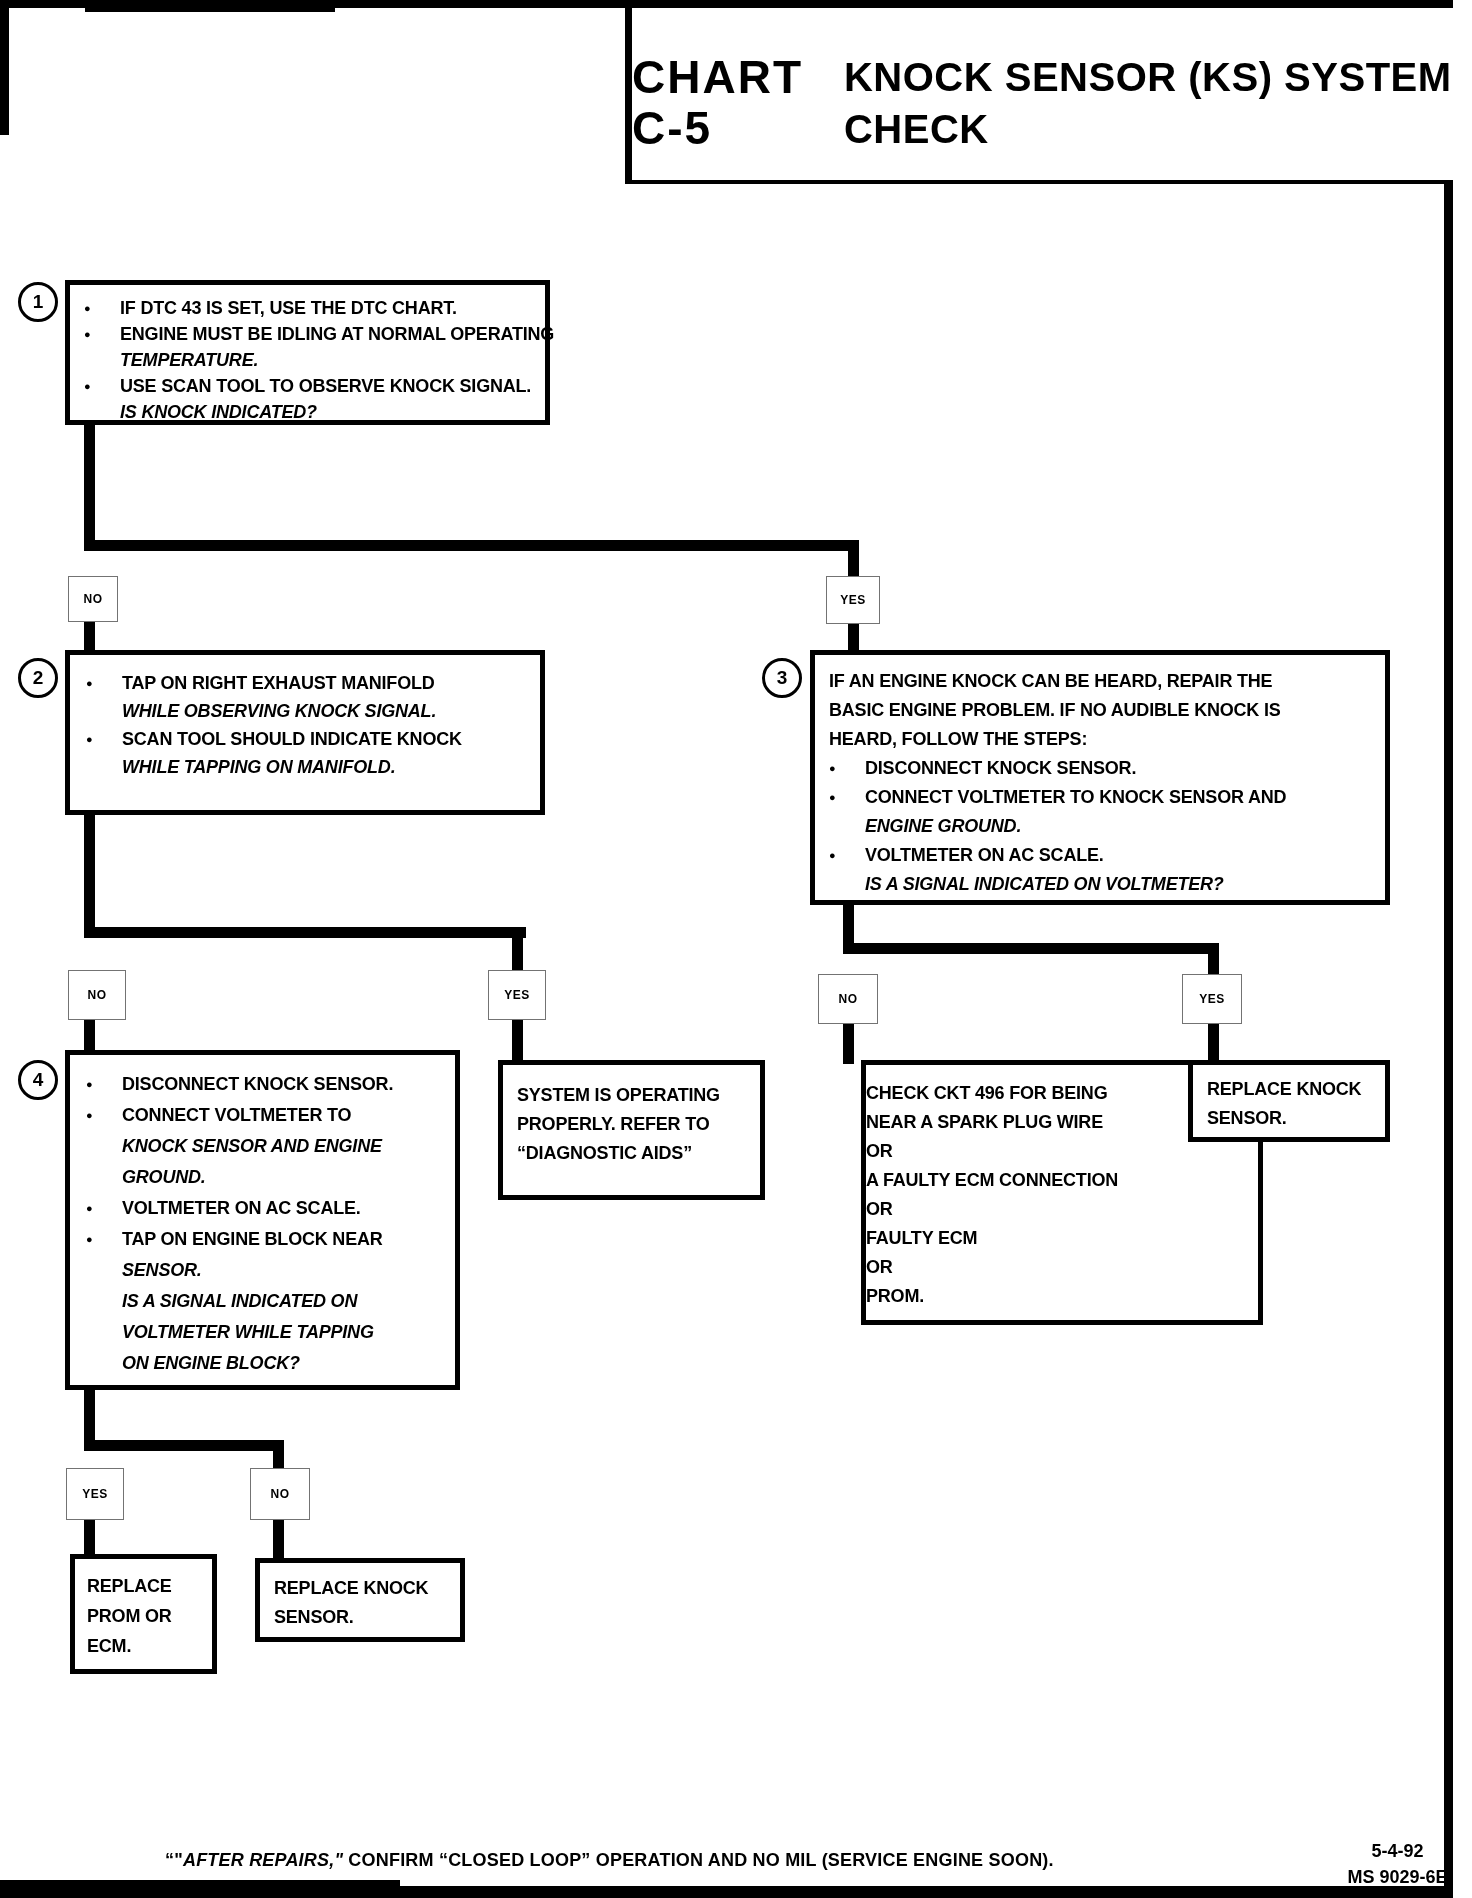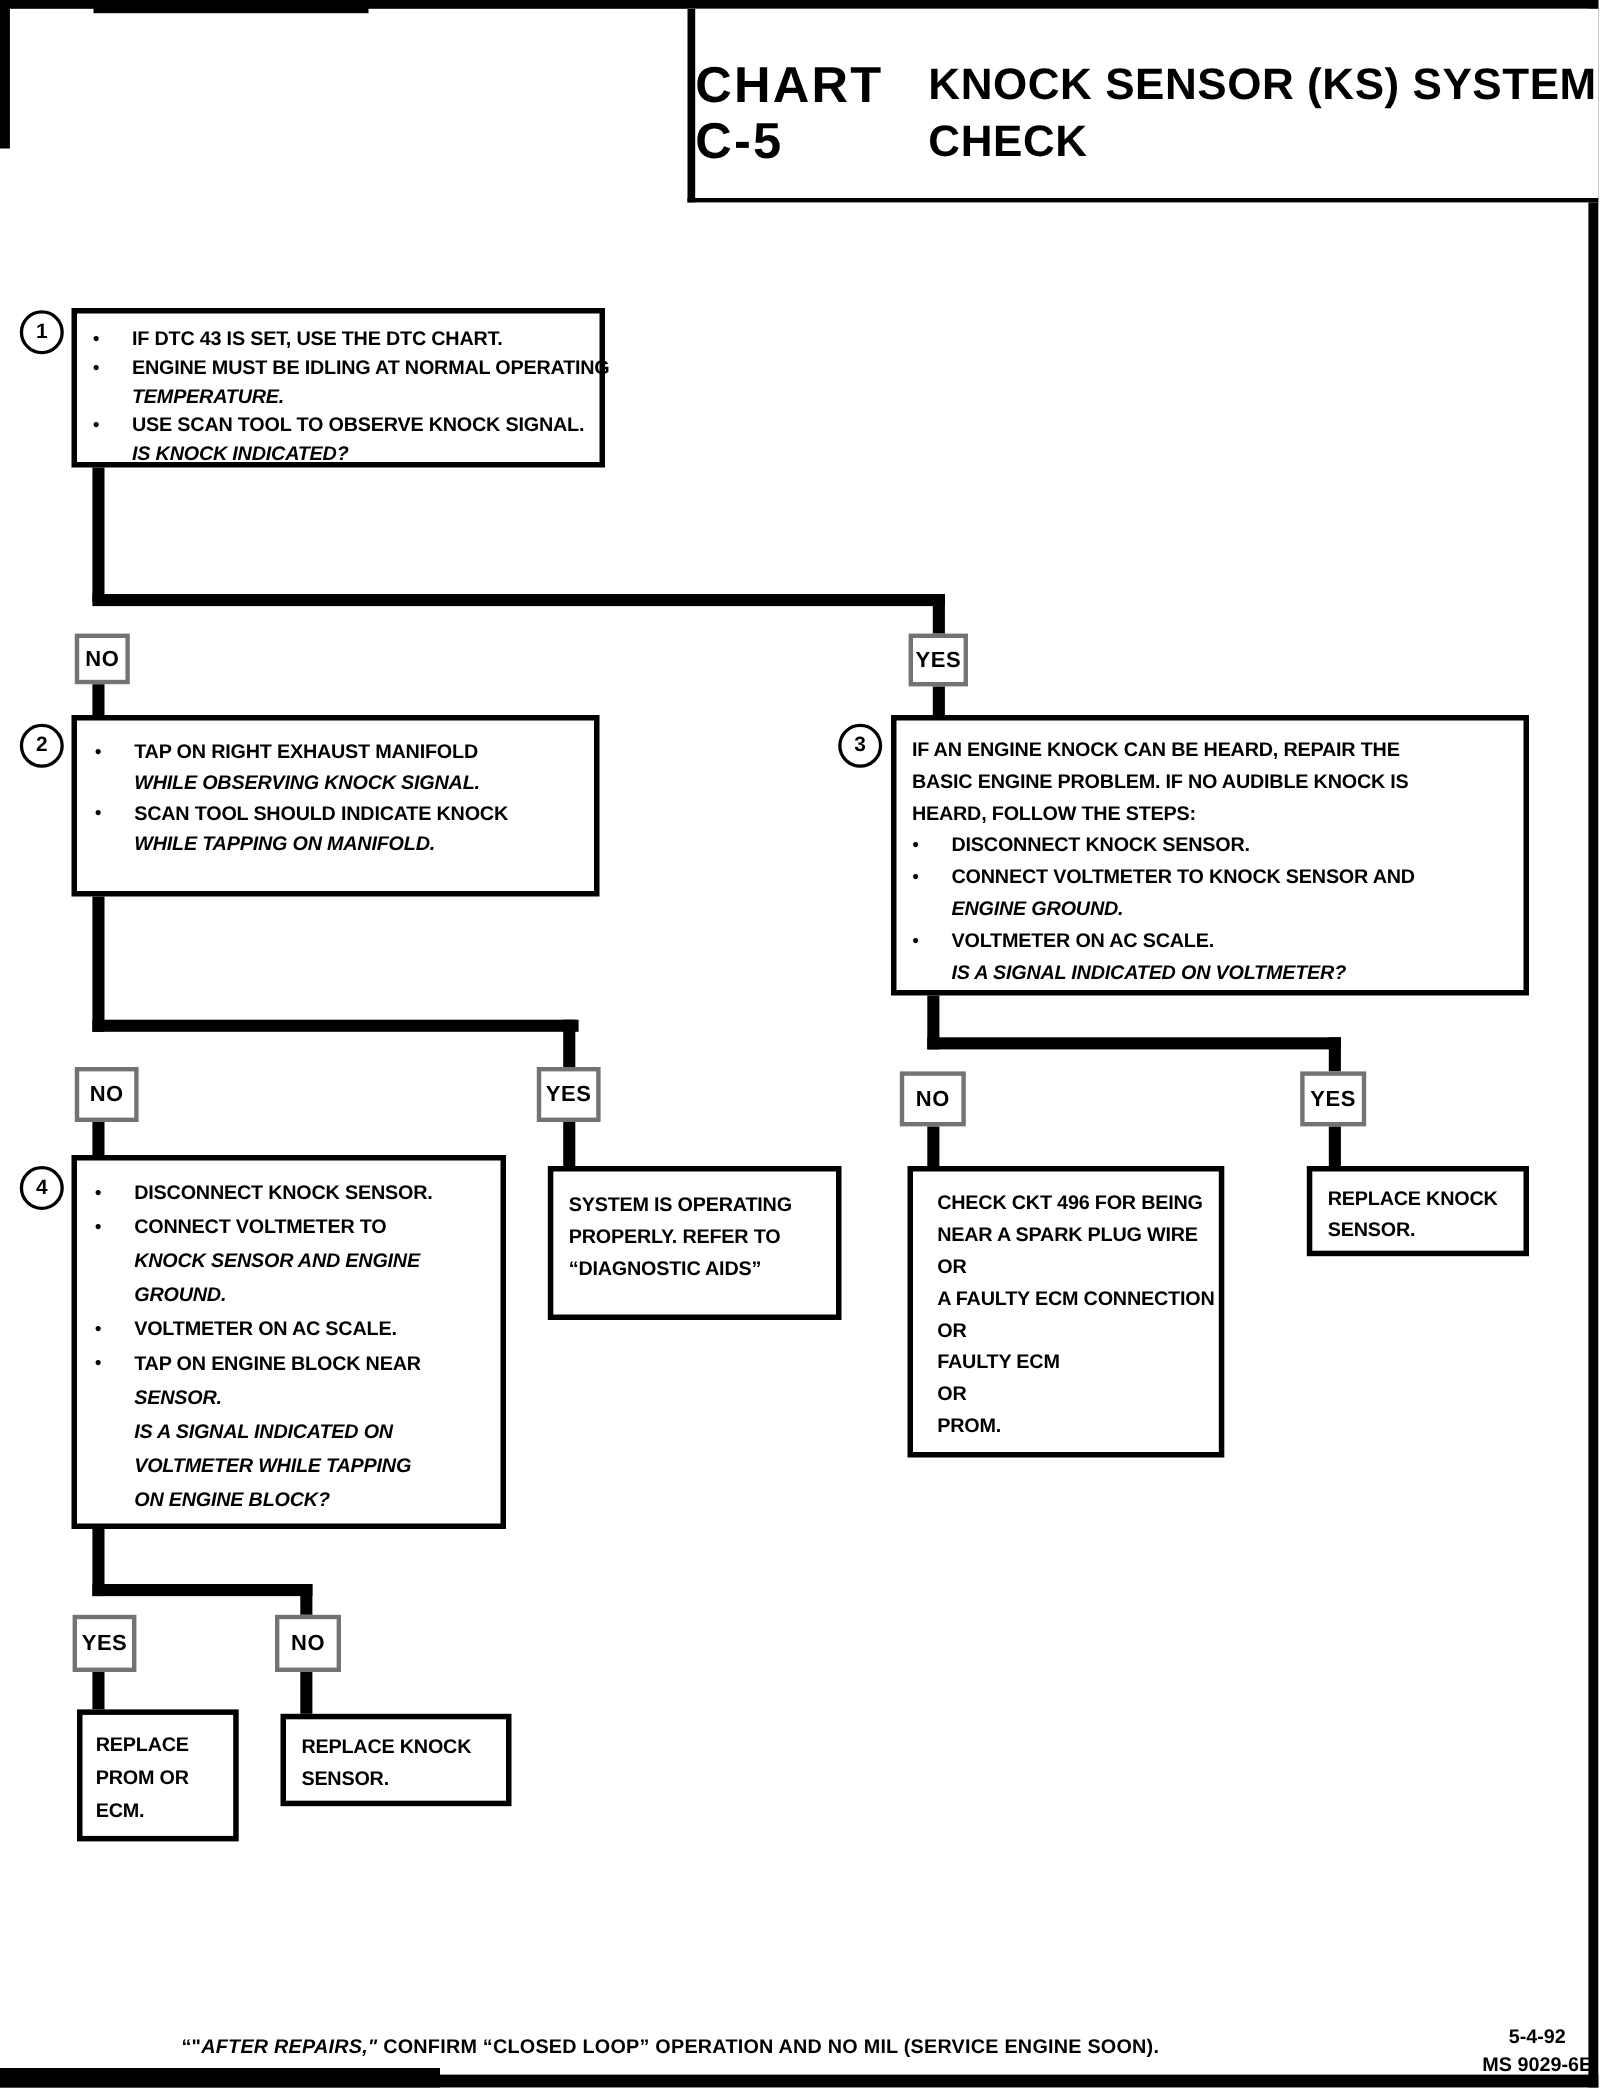--- a/index.html
+++ b/index.html
@@ -10,22 +10,22 @@
   .ln{position:absolute;background:#000;}
   .node{
     position:absolute;box-sizing:border-box;background:#fff;border:5px solid #000;
     font-size:18px;letter-spacing:-0.2px;
   }
   .node .row{display:flex;}
   .node .row .dot{flex:0 0 36px;font-size:11px;}
   .node .row.c{padding-left:36px;font-style:italic;}
   .node .row.p{padding-left:0;}
   .yn{
-    position:absolute;box-sizing:border-box;background:#fff;border:4px solid #737373;
-    display:flex;align-items:center;justify-content:center;font-size:20px;letter-spacing:0.5px;
+    position:absolute;box-sizing:border-box;background:#fff;border:1px solid #737373;
+    display:flex;align-items:center;justify-content:center;font-size:12px;letter-spacing:0.5px;
   }
   .circ{
     position:absolute;box-sizing:border-box;width:40px;height:40px;border:3px solid #000;border-radius:50%;
     display:flex;align-items:center;justify-content:center;font-size:19px;background:#fff;
   }
   #title-box{
     position:absolute;left:625px;top:8px;width:828px;height:176px;box-sizing:border-box;
     border-left:7px solid #000;border-bottom:4px solid #000;background:#fff;
     display:flex;flex-direction:row;align-items:center;justify-content:flex-start;padding-top:18px;
   }
@@ -221,21 +221,21 @@
         <span class="t nw">SYSTEM IS OPERATING</span>
       </div>
     <div class="row p">
         <span class="t nw">PROPERLY.  REFER TO</span>
       </div>
     <div class="row p">
         <span class="t nw">“DIAGNOSTIC AIDS”</span>
       </div>
   </div>
 
-  <div class="node" style="left:825px;top:1060px;width:288px;height:265px;padding:14px 6px 6px 22px;line-height:29px;">
+  <div class="node" style="left:861px;top:1060px;width:402px;height:265px;padding:14px 6px 6px 0;line-height:29px;">
     <div class="row p">
         <span class="t nw">CHECK CKT 496 FOR BEING</span>
       </div>
     <div class="row p">
         <span class="t nw">NEAR A SPARK PLUG WIRE</span>
       </div>
     <div class="row p">
         <span class="t nw">OR</span>
       </div>
     <div class="row p">

